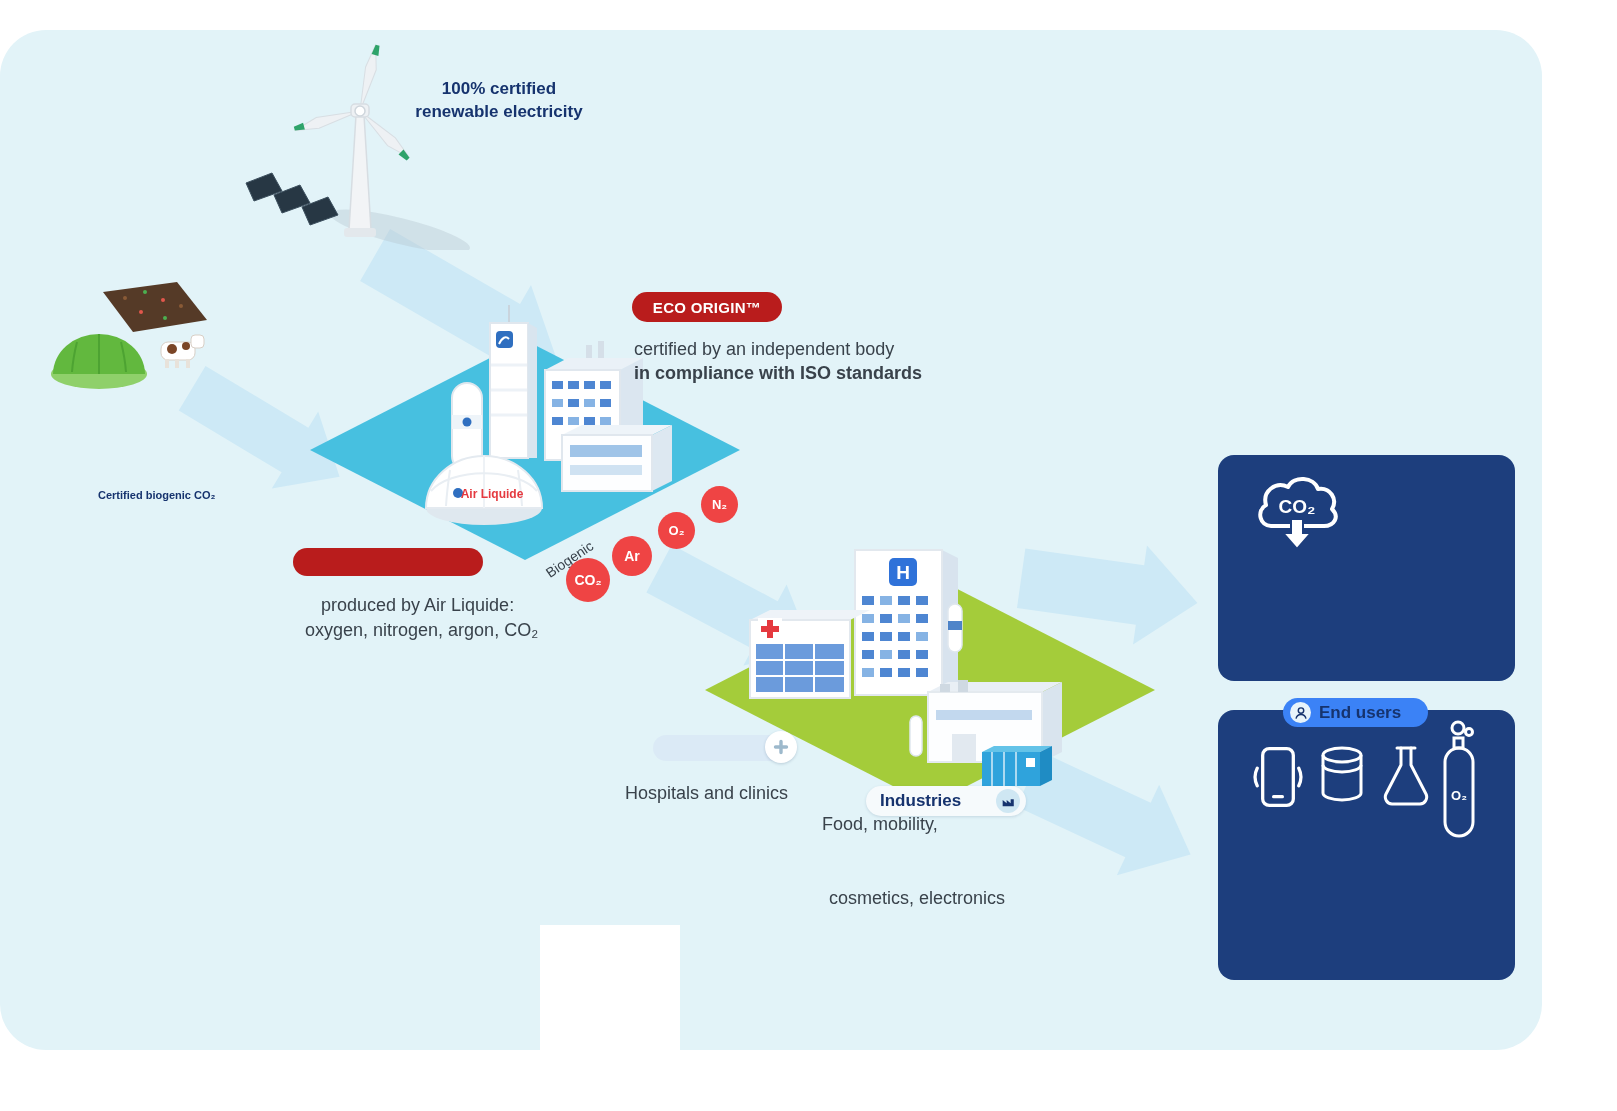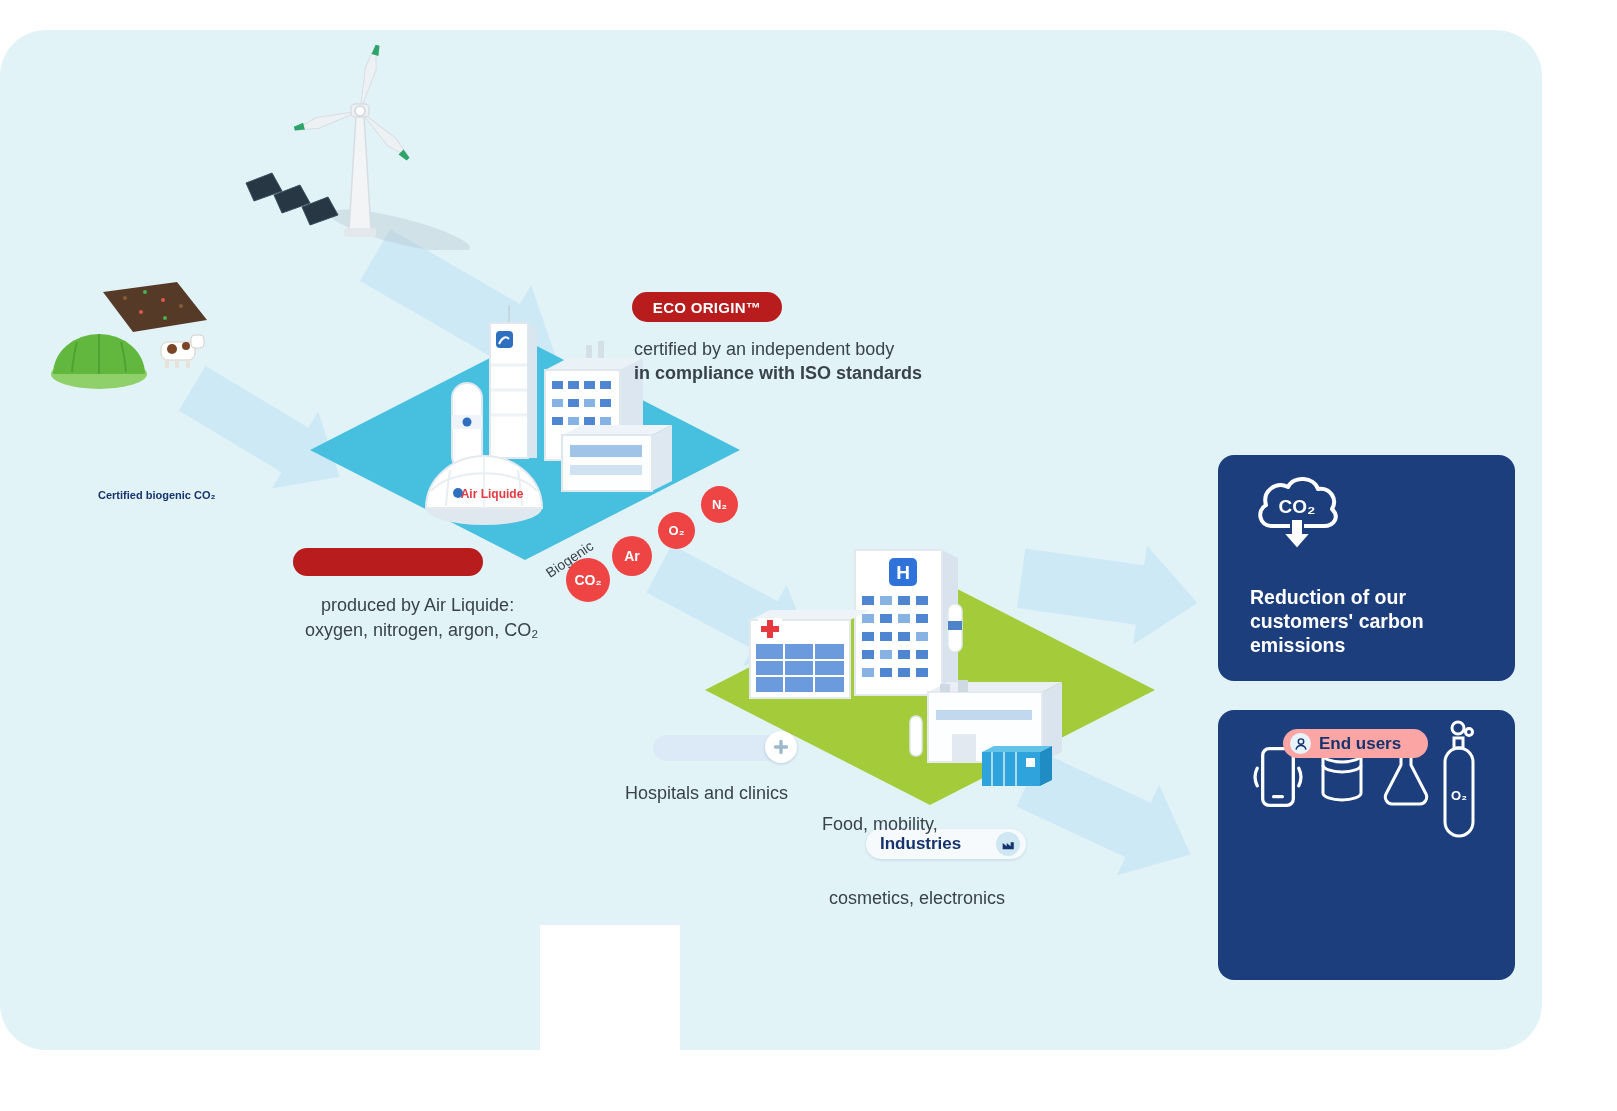--- a/index.html
+++ b/index.html
@@ -83,20 +83,21 @@
       <rect x="116" y="62" width="34" height="18" rx="7" fill="#ffffff" stroke="#d8cfc6" stroke-width="1"></rect>
       <circle cx="127" cy="69" r="5" fill="#7a4526"></circle>
       <circle cx="141" cy="66" r="4" fill="#7a4526"></circle>
       <rect x="146" y="55" width="13" height="13" rx="4" fill="#ffffff" stroke="#d8cfc6" stroke-width="1"></rect>
       <rect x="120" y="79" width="4" height="9" fill="#e8e2da"></rect>
       <rect x="130" y="79" width="4" height="9" fill="#e8e2da"></rect>
       <rect x="141" y="79" width="4" height="9" fill="#e8e2da"></rect>
     </g>
   </svg>
 
+  <div class="abs h-navy" style="left:403px;top:78px;width:192px;font-size:17px;text-align:center;line-height:1.35;">100% certified renewable electricity</div>
 
   <div class="abs h-navy" style="left:98px;top:489px;font-size:11px;">Certified biogenic CO₂</div>
 
   <svg class="abs" style="left:300px;top:295px;" width="450" height="280" viewBox="0 0 450 280">
     <polygon points="10,155 225,45 440,155 225,265" fill="#47c0e0"></polygon>
 
     <rect x="152" y="88" width="30" height="88" rx="15" fill="#ffffff" stroke="#dfe7ee" stroke-width="2"></rect>
     <rect x="152" y="120" width="30" height="14" fill="#eef4f9"></rect>
     <circle cx="167" cy="127" r="4.5" fill="#2f6fc0"></circle>
 
@@ -231,42 +232,41 @@
   <div class="abs pill-light" style="left:653px;top:735px;width:142px;height:26px;">
     <span class="abs" style="left:112px;top:-4px;width:32px;height:32px;background:#ffffff;border-radius:50%;
           box-shadow:0 1px 3px rgba(30,60,100,.2);display:flex;align-items:center;justify-content:center;">
       <svg width="16" height="16" viewBox="0 0 16 16">
           <path d="M8,2.5 V13.5 M2.5,8 H13.5" stroke="#9db9cc" stroke-width="3.4" stroke-linecap="round"></path>
         </svg>
     </span>
   </div>
   <div class="abs body-text" style="left:625px;top:782px;">Hospitals and clinics</div>
 
-  <div class="abs pill-white" style="left:866px;top:829px;width:140px;height:30px;padding:0 6px 0 14px;justify-content:space-between;">
+  <div class="abs pill-white" style="left:866px;top:786px;width:140px;height:30px;padding:0 6px 0 14px;justify-content:space-between;">
     <span class="h-navy" style="font-size:17px;">Industries</span>
     <span style="width:24px;height:24px;background:#cfe7f3;border-radius:50%;display:flex;align-items:center;justify-content:center;">
       <svg width="16" height="16" viewBox="0 0 18 18">
           <path d="M3,15 V8 l4.5,3.5 V8 l4.5,3.5 V7 h3.5 V15 z" fill="#16336e"></path>
         </svg>
     </span>
   </div>
   <div class="abs body-text" style="left:822px;top:813px;width:190px;text-align:left;">Food, mobility,</div>
   <div class="abs body-text" style="left:822px;top:887px;width:190px;text-align:center;">cosmetics, electronics</div>
 
   <div class="abs card" style="left:1218px;top:455px;width:297px;height:226px;">
     <svg class="abs" style="left:30px;top:14px;" width="96" height="96" viewBox="0 0 96 96">
       <path d="M23,57 C12,57 8,42 18,36 C14,22 28,12 40,18 C46,6 66,8 70,20 C82,18 90,30 84,40 C92,48 86,57 76,57 Z" fill="none" stroke="#ffffff" stroke-width="4" stroke-linejoin="round"></path>
       <text x="49" y="44" font-size="19" font-weight="bold" fill="#ffffff" text-anchor="middle">CO₂</text>
       <polygon points="43,50 55,50 55,64 63,64 49,80 35,64 43,64" fill="#ffffff" stroke="#1d3e7d" stroke-width="2"></polygon>
     </svg>
-    <div class="abs card-text" style="left:32px;top:130px;width:210px;">Reduction of our customers' carbon emissions</div>
-  </div>
-
-  <div class="abs" style="left:1283px;top:698px;width:138px;height:29px;background:#fca5a5;border-radius:15px;
-       display:flex;align-items:center;padding-left:7px;z-index:5;margin-top:31px;">
+  </div>
+
+  <div class="abs" style="left:1283px;top:698px;width:138px;height:29px;background:#3b82f6;border-radius:15px;
+       display:flex;align-items:center;padding-left:7px;z-index:5;">
     <span style="width:21px;height:21px;background:#e8f4fb;border-radius:50%;display:flex;align-items:center;justify-content:center;margin-right:8px;">
       <svg width="16" height="16" viewBox="0 0 20 20" fill="none" stroke="#16336e" stroke-width="1.8">
         <circle cx="10" cy="7" r="3.4"></circle>
           <path d="M3.8,17 a6.3,6.3 0 0 1 12.4,0"></path>
       </svg>
     </span>
     <span class="h-navy" style="font-size:17px;">End users</span>
   </div>
 
   <div class="abs card" style="left:1218px;top:710px;width:297px;height:270px;">

